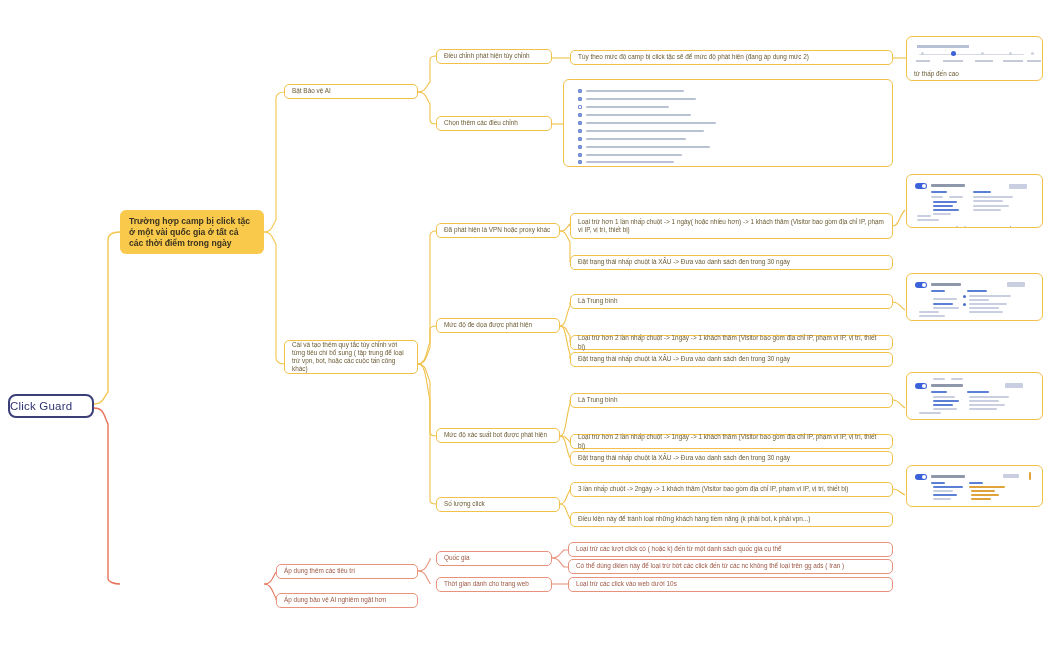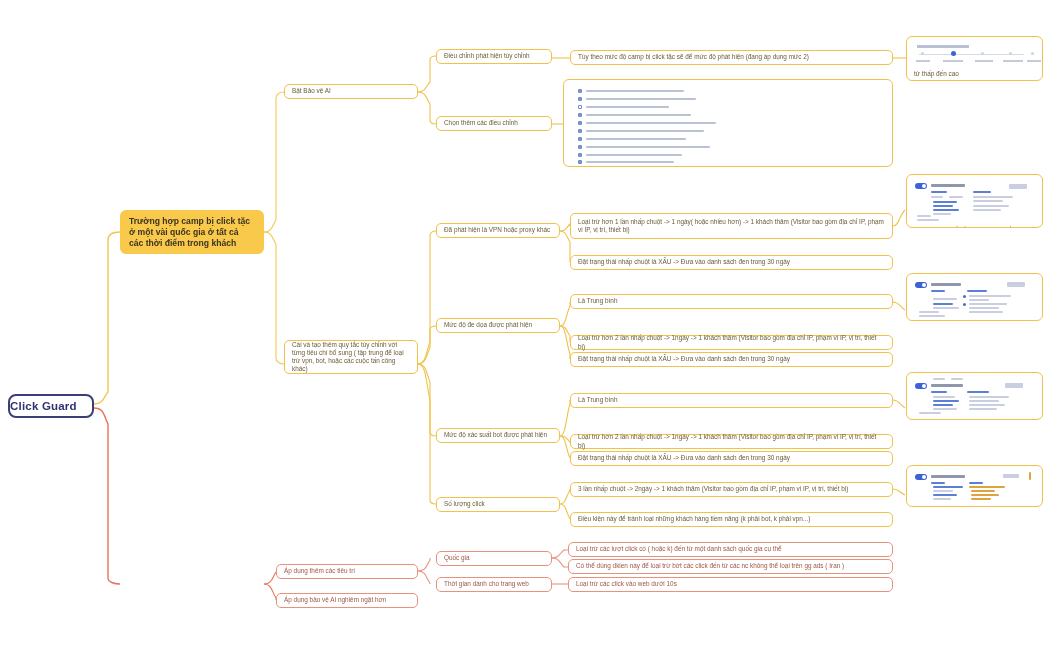--- a/index.html
+++ b/index.html
@@ -20,21 +20,21 @@
     line-height: 1.28;
     white-space: normal;
   }
   .node > span { display: block; width: 100%; }
 
   
   .n-root {
     border: 2px solid #3b3f78;
     background: #ffffff;
     color: #2f3271;
-    font-size: 11.5px; font-weight: bold;
+    font-size: 11.5px; font-weight: normal;
     border-radius: 8px;
     justify-content: center;
     letter-spacing: .2px;
   }
 
   
   .n-l1-orange { background: #f7c council; }
   .n-l1-orange { background: #f8c94a; color: #3c3320; font-size: 8.6px; font-weight: bold;
     border-radius: 6px; padding: 6px 9px; }
   .n-l1-red { background: #e8735a; color: #ffffff; font-size: 8.6px; font-weight: bold;
@@ -151,21 +151,21 @@
 
       <path d="M552 584 C559 584,559 584,566 584 L568 584"></path>
     </g>
   </svg>
 
   <div class="node n-root" style="left:8px; top:394px; width:86px; height:24px;">
     <span>Click Guard</span>
   </div>
 
   <div class="node n-l1-orange" style="left:120px; top:210px; width:144px; height:44px;">
-    <span>Trường hợp camp bị click tặc ở một vài quốc gia ở tất cả các thời điểm trong khách</span>
+    <span>Trường hợp camp bị click tặc ở một vài quốc gia ở tất cả các thời điểm trong ngày</span>
   </div>
 
   <div class="node n-out" style="left:284px; top:84px; width:134px; height:15px;">
     <span>Bật Bảo vệ AI</span>
   </div>
 
   <div class="node n-out" style="left:284px; top:340px; width:134px; height:34px;">
     <span>Cài và tạo thêm quy tắc tùy chỉnh với từng tiêu chí bổ sung ( tập trung để loại trừ vpn, bot, hoặc các cuộc tấn công khác)</span>
   </div>
 

